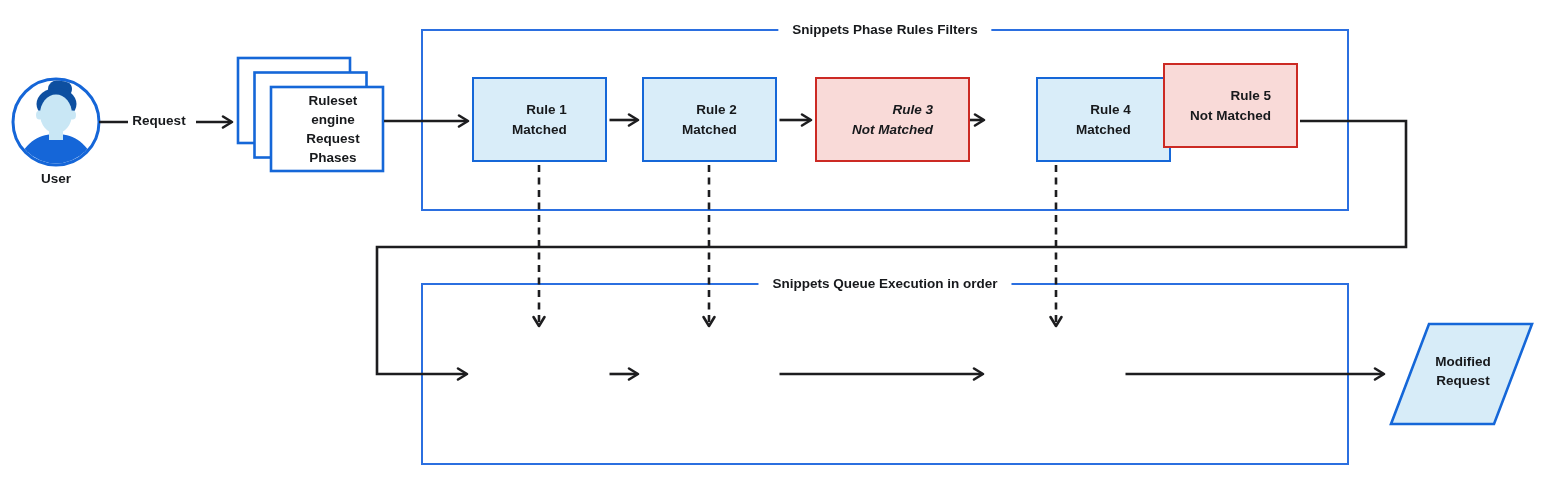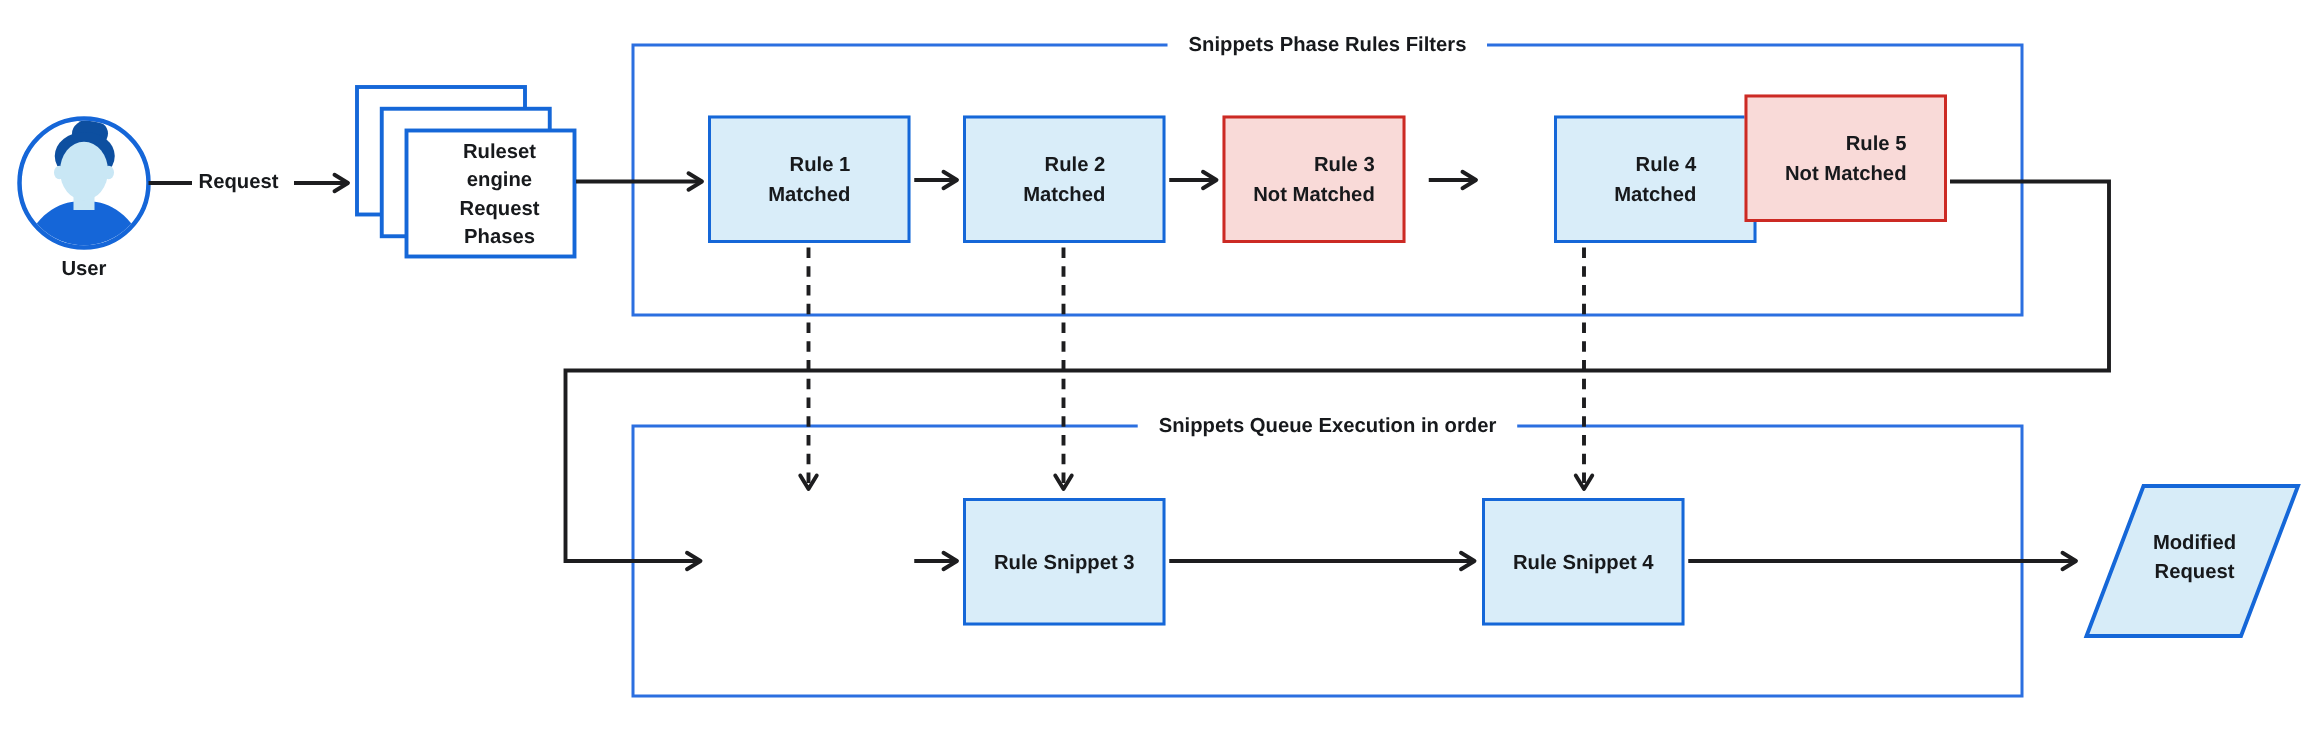--- a/index.html
+++ b/index.html
@@ -19,21 +19,21 @@
   .group-top{left:421px;top:29px;width:928px;height:182px;}
   .group-bottom{left:421px;top:283px;width:928px;height:182px;}
   .box{
     position:absolute;box-sizing:border-box;display:flex;align-items:center;justify-content:center;
     text-align:right;font-weight:700;font-size:13.5px;line-height:1.45;white-space:pre-line;
     border:2.5px solid #1567d8;background:#d9edf9;color:#17191c;
   }
   .box.red{background:#f9dad8;border-color:#cc2a24;}
   .r1{left:472px;top:77px;width:135px;height:85px;}
   .r2{left:642px;top:77px;width:135px;height:85px;}
-  .r3{left:815px;top:77px;width:122px;height:85px;}
+  .r3{left:815px;top:77px;width:155px;height:85px;font-style:italic;}
   .r4{left:988px;top:77px;width:135px;height:85px;margin-left:48px;}
   .r5{left:1163px;top:63px;width:135px;height:85px;}
   .s1{left:472px;top:332px;width:135px;height:85px;}
   .s3{left:642px;top:332px;width:135px;height:85px;}
   .s4{left:988px;top:332px;width:135px;height:85px;}
   .text-label{
     position:absolute;font-weight:700;font-size:13.5px;line-height:1.4;color:#17191c;
     text-align:center;white-space:pre-line;
   }
   .user-label{left:14px;top:170px;width:84px;}
@@ -109,22 +109,20 @@
 Matched</div>
   <div class="box r2">Rule 2
 Matched</div>
   <div class="box red r3">Rule 3
 Not Matched</div>
   <div class="box r4">Rule 4
 Matched</div>
   <div class="box red r5">Rule 5
 Not Matched</div>
 
-  <div class="box s3">Rule Snippet 3</div>
-  <div class="box s4">Rule Snippet 4</div>
 
   <div class="text-label user-label">User</div>
   <div class="text-label request-label">Request</div>
   <div class="text-label stack-label">Ruleset
 engine
 Request
 Phases</div>
   <div class="text-label modified-label">Modified
 Request</div>
 

